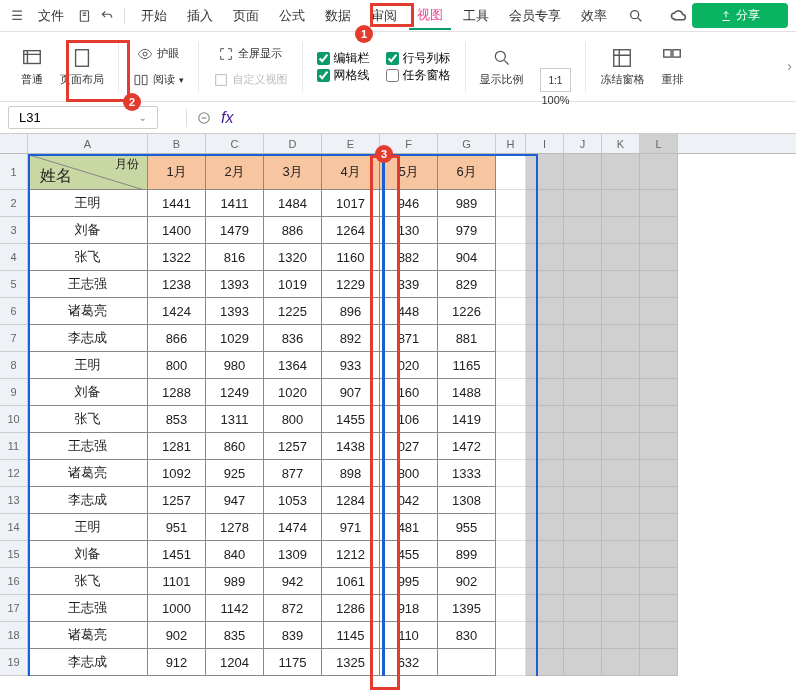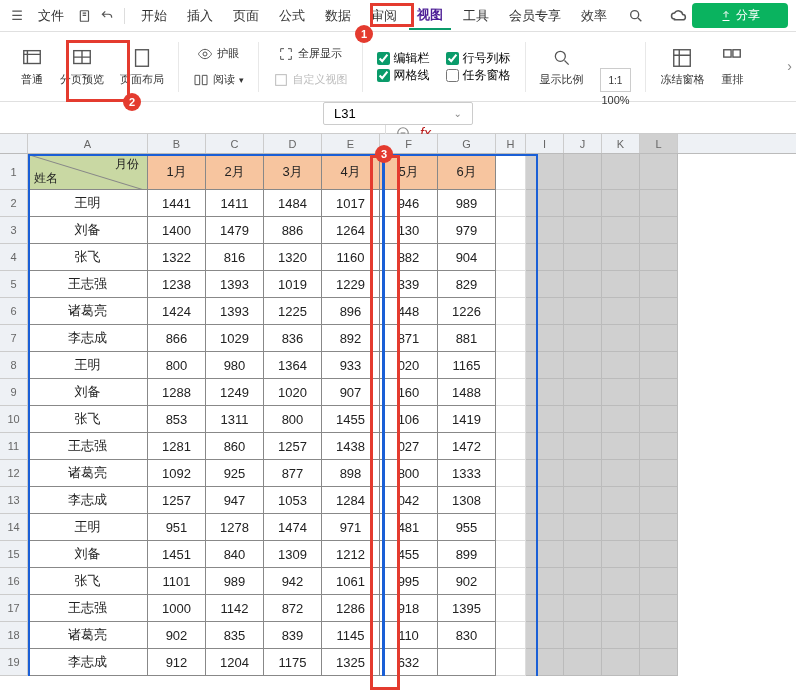--- a/index.html
+++ b/index.html
@@ -2,61 +2,61 @@
 <html><head>
 <meta charset="utf-8">
 <style>
 * { box-sizing: border-box; margin: 0; padding: 0; font-family: "Microsoft YaHei", sans-serif; }
 body { background: #fff; width: 796px; height: 697px; overflow: hidden; position: relative; }
 
 
 .menubar { display: flex; align-items: center; height: 32px; padding: 0 8px; border-bottom: 1px solid #e0e0e0; font-size: 13px; color: #333; gap: 4px; }
 .menubar .icon { width: 18px; height: 18px; display: flex; align-items: center; justify-content: center; color: #555; }
 .menubar .label { padding: 4px 8px; cursor: pointer; }
-.menubar .active { color: #4c1d95; border-bottom: 2px solid #0a9b6a; font-weight: 700; }
+.menubar .active { color: #ec4899; border-bottom: 2px solid #0a9b6a; font-weight: 400; }
 .menubar .sep { width: 1px; height: 16px; background: #ddd; margin: 0 4px; }
 .menubar .spacer { flex: 1; }
 .share-btn { background: #0ab35f; color: #fff; padding: 4px 28px; border-radius: 4px; font-size: 12px; display: flex; align-items: center; gap: 4px; }
 
 
 .ribbon { display: flex; align-items: center; height: 70px; padding: 0 12px; border-bottom: 1px solid #e0e0e0; gap: 0; position: relative; }
 .rib-group { display: flex; flex-direction: column; align-items: center; justify-content: center; padding: 4px 8px; font-size: 11px; color: #333; gap: 2px; }
 .rib-group .ico { width: 24px; height: 24px; display: flex; align-items: center; justify-content: center; }
 .rib-group.inline { flex-direction: row; gap: 4px; padding: 2px 8px; }
 .rib-sep { width: 1px; height: 50px; background: #e8e8e8; margin: 0 6px; }
 .check-col { display: flex; flex-direction: column; padding: 0 8px; font-size: 12px; }
 .check-col label { display: flex; align-items: center; gap: 4px; }
 input[type=checkbox] { accent-color: #0a9b6a; }
 .zoom-box { border: 1px solid #ccc; padding: 4px 8px; font-size: 12px; margin-top: 40px; }
 .ribbon .arrow-right { position: absolute; right: 4px; top: 26px; font-size: 14px; color: #888; }
 
 
-.fx-row { display: flex; align-items: center; height: 32px; border-bottom: 1px solid #ccc; flex-direction: column; }
+.fx-row { display: flex; align-items: center; height: 32px; border-bottom: 1px solid #ccc; }
 .namebox { width: 150px; border: 1px solid #ccc; margin: 0 8px; padding: 3px 10px; font-size: 13px; display: flex; align-items: center; justify-content: space-between; border-radius: 2px; }
 .fx-area { display: flex; align-items: center; gap: 10px; padding-left: 10px; border-left: 1px solid #ddd; margin-left: 20px; }
-.fx-ico { color: #b91c1c; font-size: 14px; }
+.fx-ico { color: #4c1d95; font-size: 16px; }
 
 
 .grid-wrap { position: relative; }
 .colhdr-row { display: flex; height: 20px; background: #eef1f5; border-bottom: 1px solid #bbb; font-size: 11px; color: #666; }
 .corner { width: 28px; border-right: 1px solid #ccc; background: #eef1f5; }
 .colhdr { border-right: 1px solid #ccc; text-align: center; line-height: 20px; }
 .colA { width: 120px; } .colB { width: 58px; } .colC { width: 58px; } .colD { width: 58px; }
 .colE { width: 58px; } .colF { width: 58px; } .colG { width: 58px; }
 .colH { width: 30px; } .colI { width: 38px; } .colJ { width: 38px; } .colK { width: 38px; } .colLcol { width: 38px; background: #d0d0d0; }
 
 .data-area { position: relative; }
 .row { display: flex; height: 27px; }
 .row.hdr { height: 36px; }
 .rowhdr { width: 28px; background: #eef1f5; border-right: 1px solid #ccc; border-bottom: 1px solid #ccc; text-align: center; font-size: 11px; color: #666; display: flex; align-items: center; justify-content: center; }
 .cell { border-right: 1px solid #888; border-bottom: 1px solid #888; display: flex; align-items: center; justify-content: center; font-size: 13px; color: #222; background: #fff; }
 .hdrcell { background: #f7c59f; font-weight: 400; position: relative; }
 .diagcell { background: #c9d8a3; position: relative; overflow: hidden; }
 .diagcell .d1 { position: absolute; top: 2px; right: 8px; font-size: 12px; }
-.diagcell .d2 { position: absolute; bottom: 2px; left: 6px; font-size: 12px; }
+.diagcell .d2 { position: absolute; bottom: 2px; left: 12px; font-size: 16px; }
 .diagcell::after { content: ""; position: absolute; left: 0; top: 0; width: 140%; height: 0; border-top: 1px solid #888; transform: rotate(17deg); transform-origin: 0 0; }
 .blankcell { border-right: 1px solid #ddd; border-bottom: 1px solid #ddd; background: #fff; }
 .graycell { background: #d0d0d0; border-right: 1px solid #bbb; border-bottom: 1px solid #bbb; }
 
 
 .blue-border-left { position: absolute; left: 28px; top: 20px; width: 2px; bottom: 0; background: #1a5fd6; z-index: 5; pointer-events: none; }
 .blue-border-top { position: absolute; left: 28px; top: 20px; height: 2px; width: 510px; background: #1a5fd6; z-index: 5; pointer-events: none; }
 .blue-border-right { position: absolute; left: 536px; top: 20px; width: 2px; bottom: 0; background: #1a5fd6; z-index: 5; pointer-events: none; }
 .blue-pagebreak { position: absolute; left: 382px; top: 20px; width: 3px; bottom: 0; background: #1a5fd6; z-index: 6; pointer-events: none; }
 
@@ -133,29 +133,20 @@
         <svg width="22" height="22" viewBox="0 0 24 24" fill="none" stroke="#555" stroke-width="1.5">
           <rect x="3" y="4" width="18" height="14"></rect>
           <path d="M3 8h18M7 4v14"></path>
         </svg>
       </div>
     <span>普通</span>
   </div>
   <div class="rib-group">
     <div class="ico">
         <svg width="22" height="22" viewBox="0 0 24 24" fill="none" stroke="#555" stroke-width="1.5">
-          <rect x="3" y="4" width="18" height="14"></rect>
-          <path d="M3 11h18M12 4v14"></path>
-        </svg>
-      </div>
-    <span>分页预览</span>
-  </div>
-  <div class="rib-group">
-    <div class="ico">
-        <svg width="22" height="22" viewBox="0 0 24 24" fill="none" stroke="#555" stroke-width="1.5">
           <rect x="5" y="3" width="14" height="18"></rect>
         </svg>
       </div>
     <span>页面布局</span>
   </div>
   <div class="rib-sep"></div>
   <div style="display:flex;flex-direction:column;gap:6px;">
     <div class="rib-group inline">
       <svg width="16" height="16" viewBox="0 0 24 24" fill="none" stroke="#555" stroke-width="1.5">
           <path d="M2 12s4-7 10-7 10 7 10 7-4 7-10 7S2 12 2 12z"></path>

